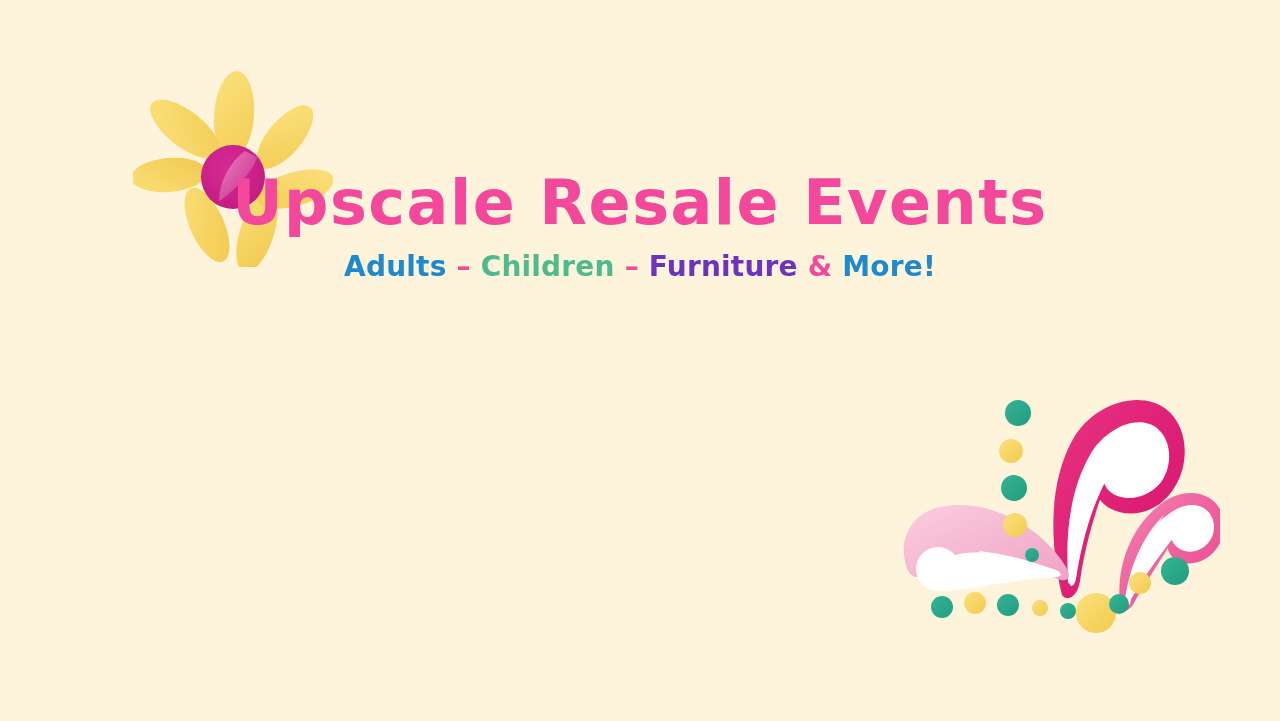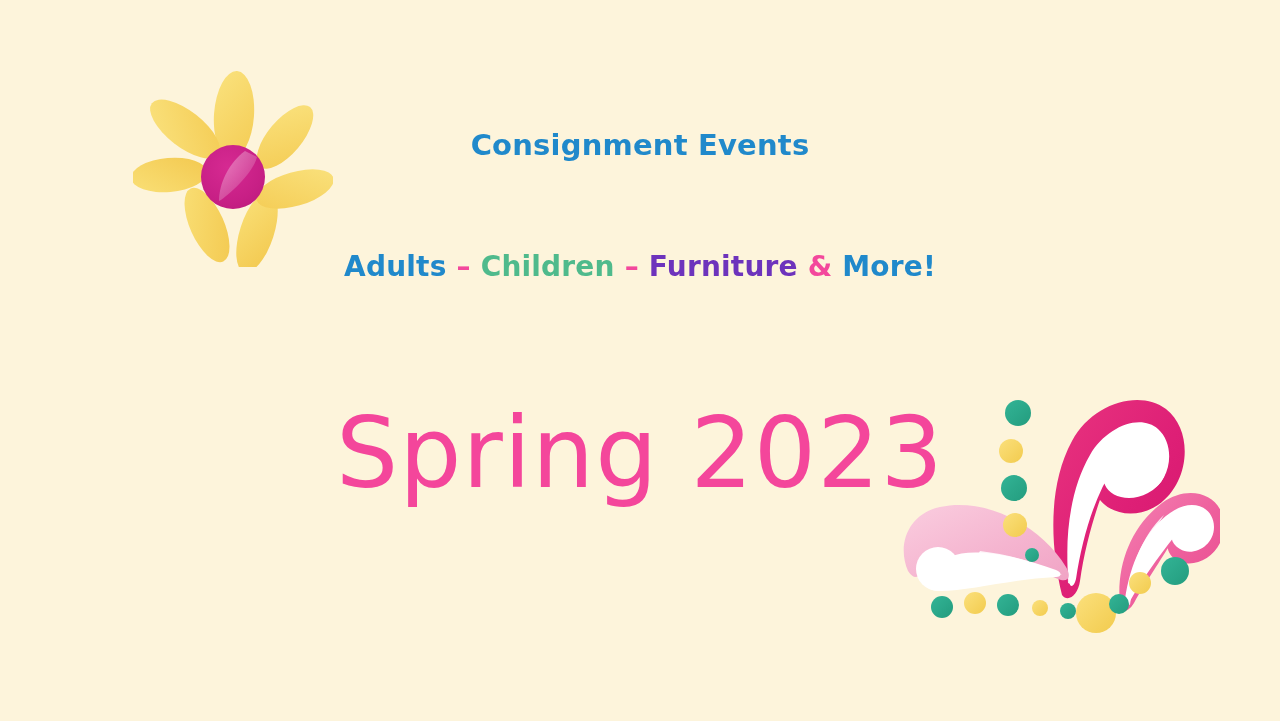--- a/index.html
+++ b/index.html
@@ -281,25 +281,24 @@
 
         <circle cx="285" cy="216" r="14" fill="url(#tealGrad)"></circle>
         <circle cx="250" cy="228" r="11" fill="url(#yellowGrad)"></circle>
         <circle cx="229" cy="249" r="10" fill="url(#tealGrad)"></circle>
       </g>
     </svg>
   </div>
 
   <div id="text-block">
 
-    <div id="kicker">Consignment Events</div>
-
+
+    <div id="brand">Upscale Resale Events</div>
 
     <div id="categories">
       <span class="c-adults">Adults</span><span>&nbsp;</span><span class="c-dash">–</span><span>&nbsp;</span><span class="c-children">Children</span><span>&nbsp;</span><span class="c-dash">–</span><span>&nbsp;</span><span class="c-furniture">Furniture</span><span>&nbsp;</span><span class="c-amp">&amp;</span><span>&nbsp;</span><span class="c-more">More!</span>
     </div>
 
 
-    <div id="season-line">Spring 2023</div>
 
   </div>
 
 </div>
 
 </body></html>

